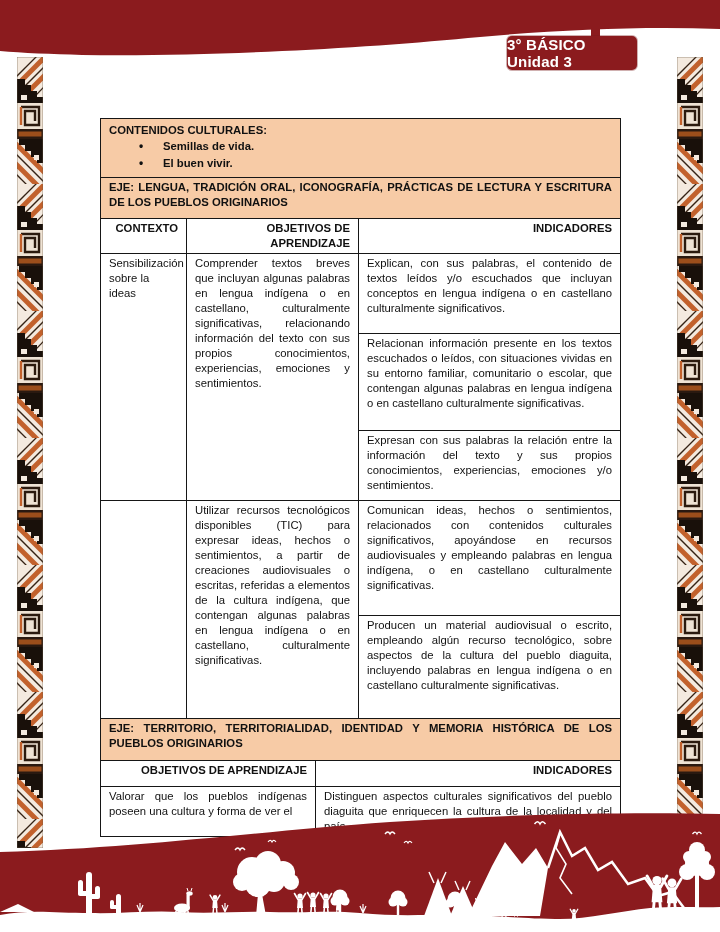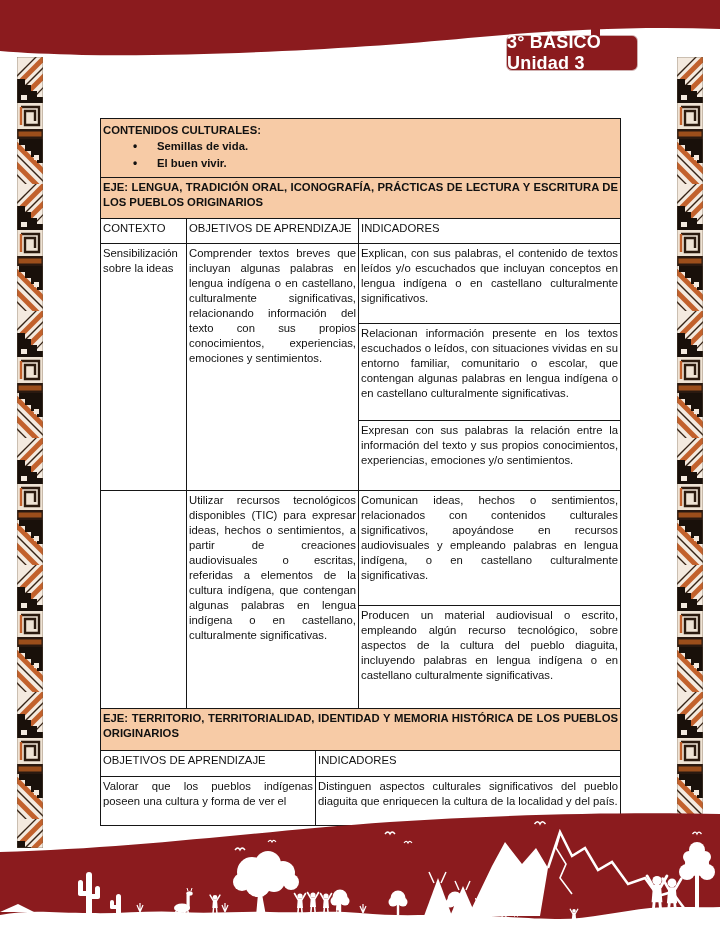--- a/index.html
+++ b/index.html
@@ -5,37 +5,37 @@
   html,body{margin:0;padding:0;background:#e8e8e8;}
   .page{
     position:relative;width:720px;height:932px;background:#ffffff;
     overflow:hidden;font-family:"Liberation Sans",sans-serif;color:#111;
   }
   
   .top-band{position:absolute;left:0;top:0;z-index:3;display:block;}
   .badge-stem{position:absolute;left:591px;top:20px;width:9px;height:20px;background:#8B1B1E;z-index:3;}
   .unit-badge{
     position:absolute;left:507px;top:36px;width:130px;height:34px;z-index:4;
-    background:#8B1B1E;border-radius:5px;color:#fff;font-weight:bold;font-size:18px;
+    background:#8B1B1E;border-radius:5px;color:#fff;font-weight:bold;font-size:15px;
     display:flex;align-items:center;justify-content:center;letter-spacing:.2px;
     box-shadow:0 0 0 1px rgba(120,30,30,.35);
   }
   
   .strip{position:absolute;top:57px;width:26px;height:791px;z-index:1;}
   .strip-left{left:17px;}
   .strip-right{left:677px;}
   
   .doc-table{
     position:absolute;left:100px;top:118px;width:520px;z-index:2;
     border-collapse:collapse;table-layout:fixed;font-size:11.3px;line-height:1.33;
   }
-  .doc-table td{border:1.2px solid #161616;vertical-align:top;padding:2px 2px;background:#fff;}
+  .doc-table td{border:1.2px solid #161616;vertical-align:top;padding:2px 8px;background:#fff;}
   .peach{background:#F7CBA6 !important;font-weight:bold;}
   .just{text-align:justify;}
-  .hdr{font-weight:normal;}
+  .hdr{font-weight:bold;text-align:right;}
   .cc-title{font-weight:bold;margin:2px 0 1px 0;}
   .bullet-row{display:flex;margin:1px 0 1px 30px;font-weight:bold;}
   .bullet-row .dot{width:24px;flex:0 0 24px;}
   .bullet-row .dot::before{content:"•";font-size:12px;}
   .h54{height:54px}.h36{height:36px}.h20{height:20px}
   .h75{height:75px}.h92{height:92px}.h65{height:65px}
   .h110{height:110px}.h98{height:98px}.h37{height:37px}.h21{height:21px}.h44{height:44px}
   
   .bottom-art{position:absolute;left:0;top:812px;width:720px;height:120px;z-index:2;}
 </style>

